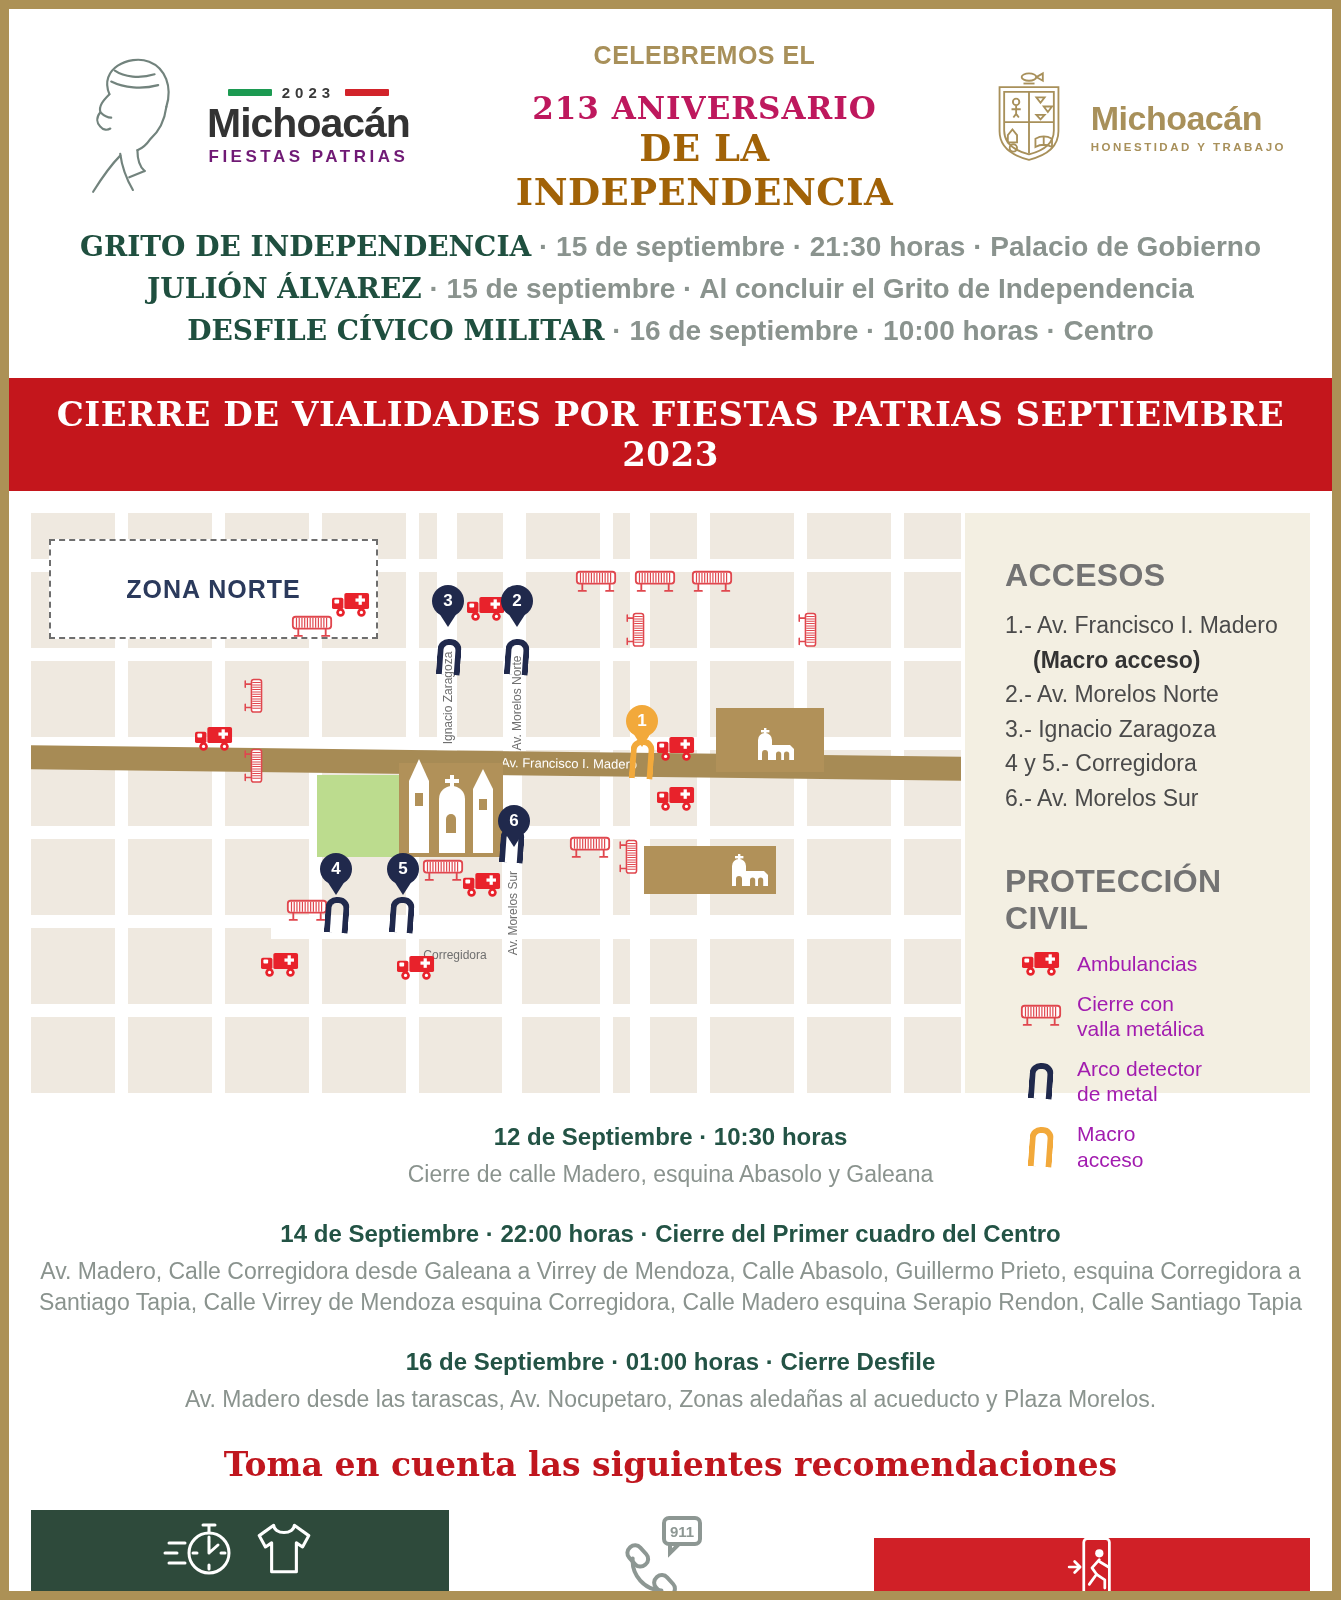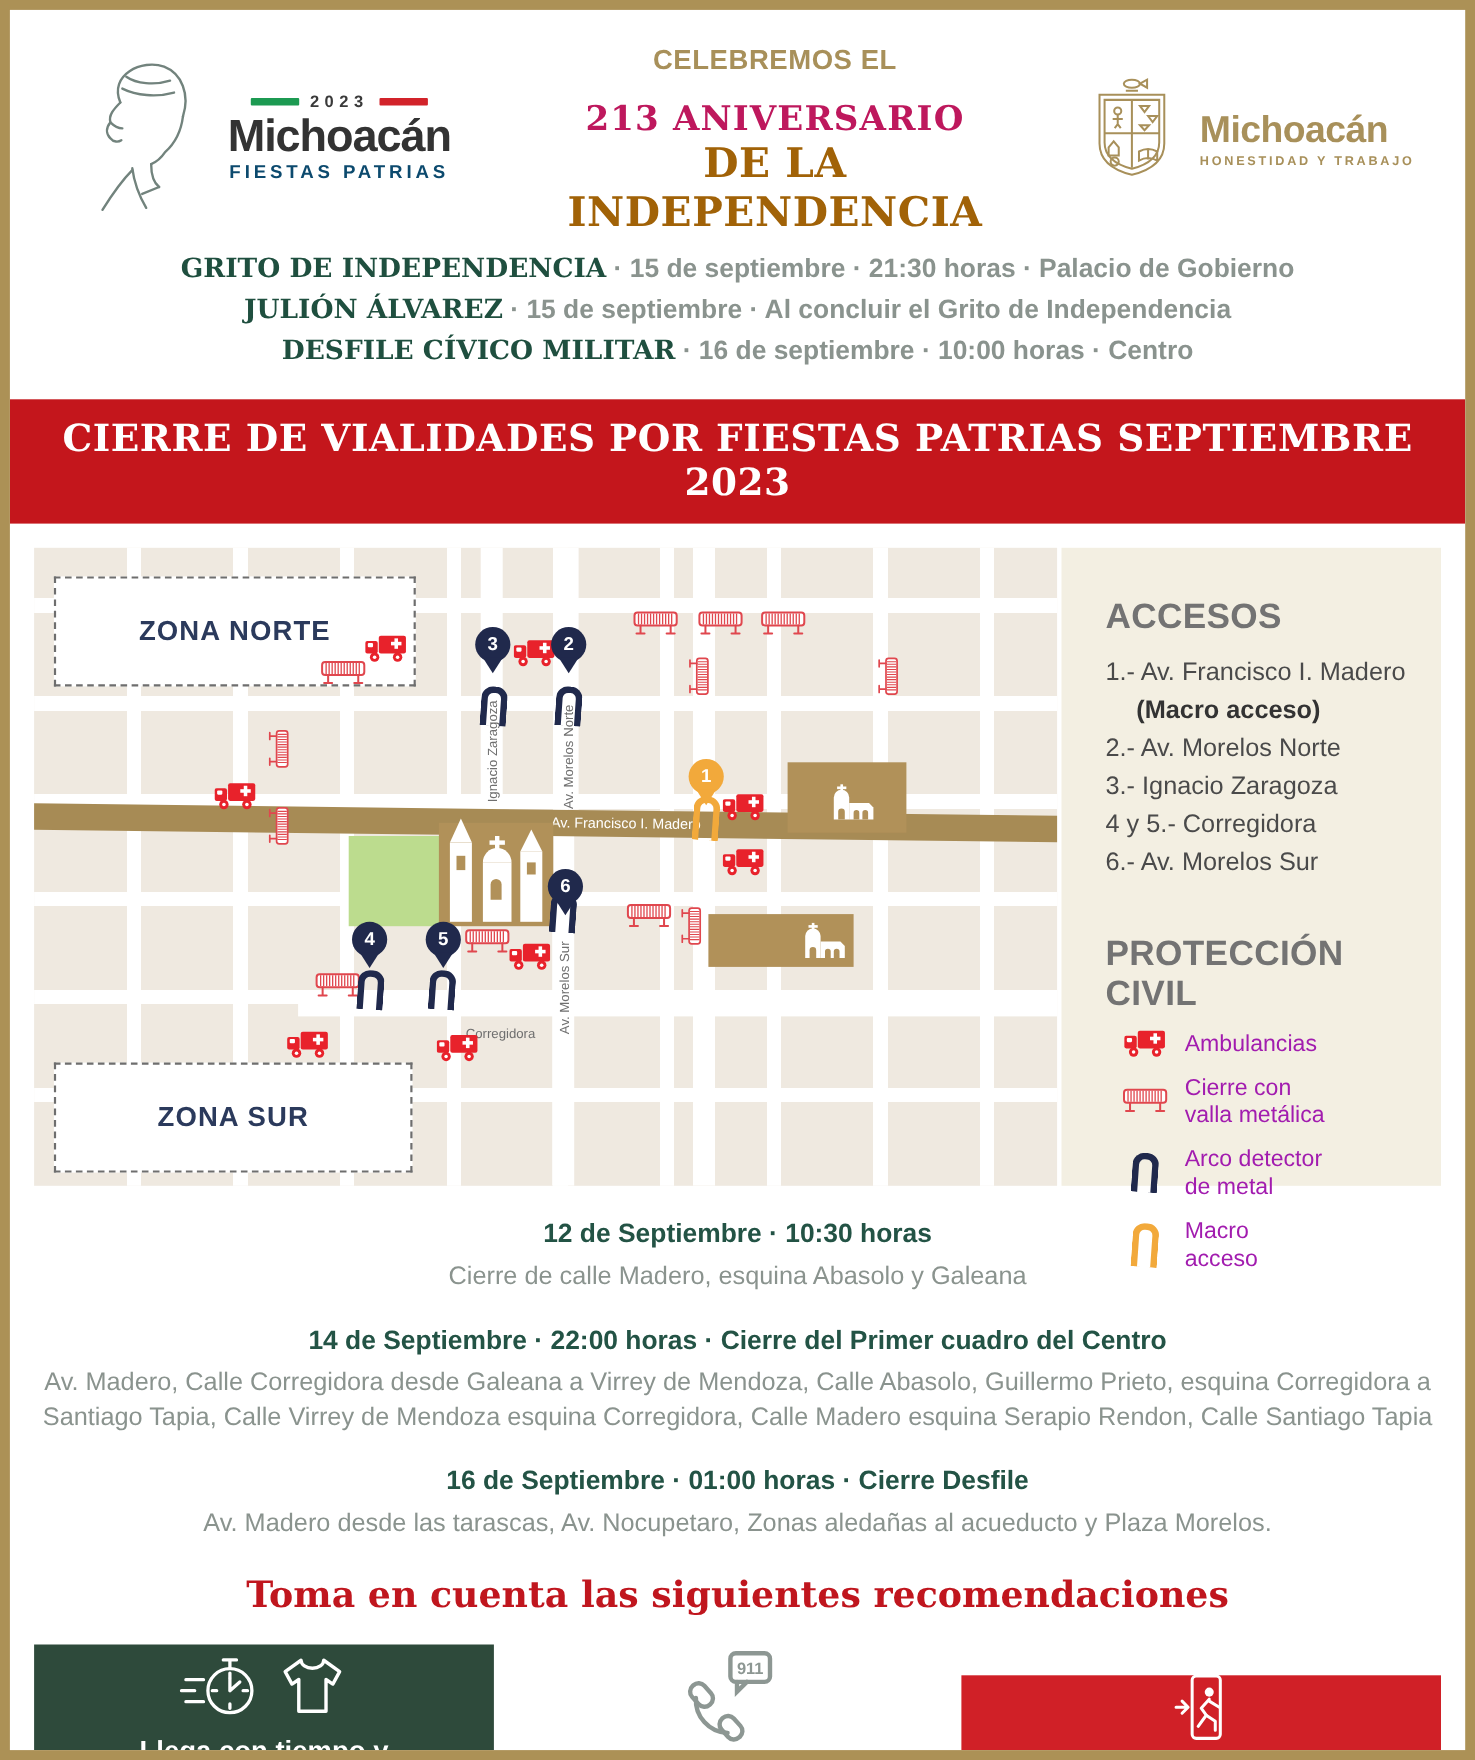--- a/index.html
+++ b/index.html
@@ -6,31 +6,31 @@
   .poster{width:1341px;height:1600px;box-sizing:border-box;border:9px solid #AC9156;background:#fff;
           font-family:"Liberation Sans",sans-serif;position:relative;overflow:hidden;}
   
   .header{display:flex;align-items:center;padding:28px 46px 4px 64px;}
   .logo-left{display:flex;align-items:center;gap:16px;width:400px;flex:0 0 auto;}
   .fp-lockup{display:flex;flex-direction:column;align-items:center;}
   .fp-year-row{display:flex;align-items:center;gap:10px;font-weight:bold;color:#3A3A3A;font-size:15px;letter-spacing:5px;}
   .dash{width:44px;height:7px;border-radius:1px;}
   .dash.green{background:#1C9A52}.dash.red{background:#D2232A}
   .fp-brand{font-size:41px;font-weight:800;color:#333;line-height:1.08;letter-spacing:-1px;}
-  .fp-sub{color:#0c4a6e;font-weight:bold;letter-spacing:3.5px;font-size:17px;margin-top:2px;}
+  .fp-sub{color:#701a75;font-weight:bold;letter-spacing:3.5px;font-size:17px;margin-top:2px;}
   .title-center{flex:1;text-align:center;padding-top:4px;}
   .kicker{color:#A8905A;font-weight:bold;font-size:25px;letter-spacing:0.5px;}
   .t1{font-family:"DejaVu Serif",serif;font-weight:bold;color:#be185d;font-size:31px;margin-top:20px;letter-spacing:1px;}
   .t2{font-family:"DejaVu Serif",serif;font-weight:bold;color:#a16207;font-size:37px;letter-spacing:0.5px;}
   .gov{display:flex;align-items:center;gap:16px;width:350px;flex:0 0 auto;justify-content:flex-end;}
   .gov-brand{color:#A8905A;font-weight:800;font-size:34px;letter-spacing:-0.5px;}
   .gov-sub{color:#A8905A;font-size:11.5px;letter-spacing:2.5px;margin-top:3px;font-weight:bold;}
   
   .events{margin-top:8px;text-align:center;}
-  .event-line{font-size:24px;line-height:1.5;color:#8A938E;font-weight:600;}
+  .event-line{font-size:28px;line-height:1.5;color:#8A938E;font-weight:600;}
   .event-name{font-family:"DejaVu Serif",serif;font-weight:bold;color:#1F4F3F;}
   
   .banner{margin-top:26px;background:#C4161C;color:#fff;text-align:center;font-family:"DejaVu Serif",serif;
           font-weight:bold;font-size:34px;padding:16px 0 17px;letter-spacing:0.5px;}
   
   .map-row{display:flex;gap:4px;padding:22px 22px 0;}
   .map{position:relative;width:930px;height:580px;flex:0 0 auto;background-color:#EFE9E0;overflow:hidden;
        background-image:repeating-linear-gradient(90deg,transparent 0 84px,#fff 84px 97px),
                         repeating-linear-gradient(0deg,transparent 0 76px,#fff 76px 89px);}
   .wstreet{position:absolute;background:#fff;z-index:1;}
@@ -188,21 +188,20 @@
      <path d="M8,14 a7,7 0 0 1 14,0 v20 h-14 z" fill="#fff"></path>
      <rect x="14" y="2" width="2.4" height="7" fill="#fff"></rect>
               <rect x="11" y="4" width="8.4" height="2.4" fill="#fff"></rect>
      <path d="M22,19 h18 l4,4 v11 h-22 z" fill="#fff"></path>
      <path d="M12,27 a3,3 0 0 1 6,0 v7 h-6 z" fill="#B19159"></path>
      <path d="M26,28 a2.6,2.6 0 0 1 5.2,0 v6 h-5.2 z" fill="#B19159"></path>
      <path d="M34,28 a2.6,2.6 0 0 1 5.2,0 v6 h-5.2 z" fill="#B19159"></path>
             </svg></div>
         </div>
         <div class="zone" style="left: 18px; top: 26px; width: 325px; height: 96px;">ZONA NORTE</div>
-        <div class="zone" style="left: 18px; top: 468px; width: 322px; height: 96px;">ZONA SUR</div>
         <span class="street-label" style="left: 417px; top: 185px; transform: translate(-50%, -50%) rotate(-90deg);">Ignacio Zaragoza</span>
         <span class="street-label" style="left: 486px; top: 190px; transform: translate(-50%, -50%) rotate(-90deg);">Av. Morelos Norte</span>
         <span class="street-label" style="left: 482px; top: 400px; transform: translate(-50%, -50%) rotate(-90deg);">Av. Morelos Sur</span>
         <span class="street-label" style="left: 424px; top: 442px; transform: translate(-50%, -50%) rotate(0deg);">Corregidora</span>
         <div class="amb" style="left: 301px; top: 79px;"><svg width="38" viewBox="0 0 40 27">
      <rect x="0" y="6" width="12" height="12" rx="2" fill="#E8222B"></rect>
      <rect x="2.5" y="8" width="5" height="4" rx="1" fill="#fff"></rect>
      <rect x="13" y="1" width="26" height="17" rx="2" fill="#E8222B"></rect>
      <rect x="28" y="3.5" width="3.4" height="10" fill="#fff"></rect>
             <rect x="24.7" y="6.8" width="10" height="3.4" fill="#fff"></rect>

